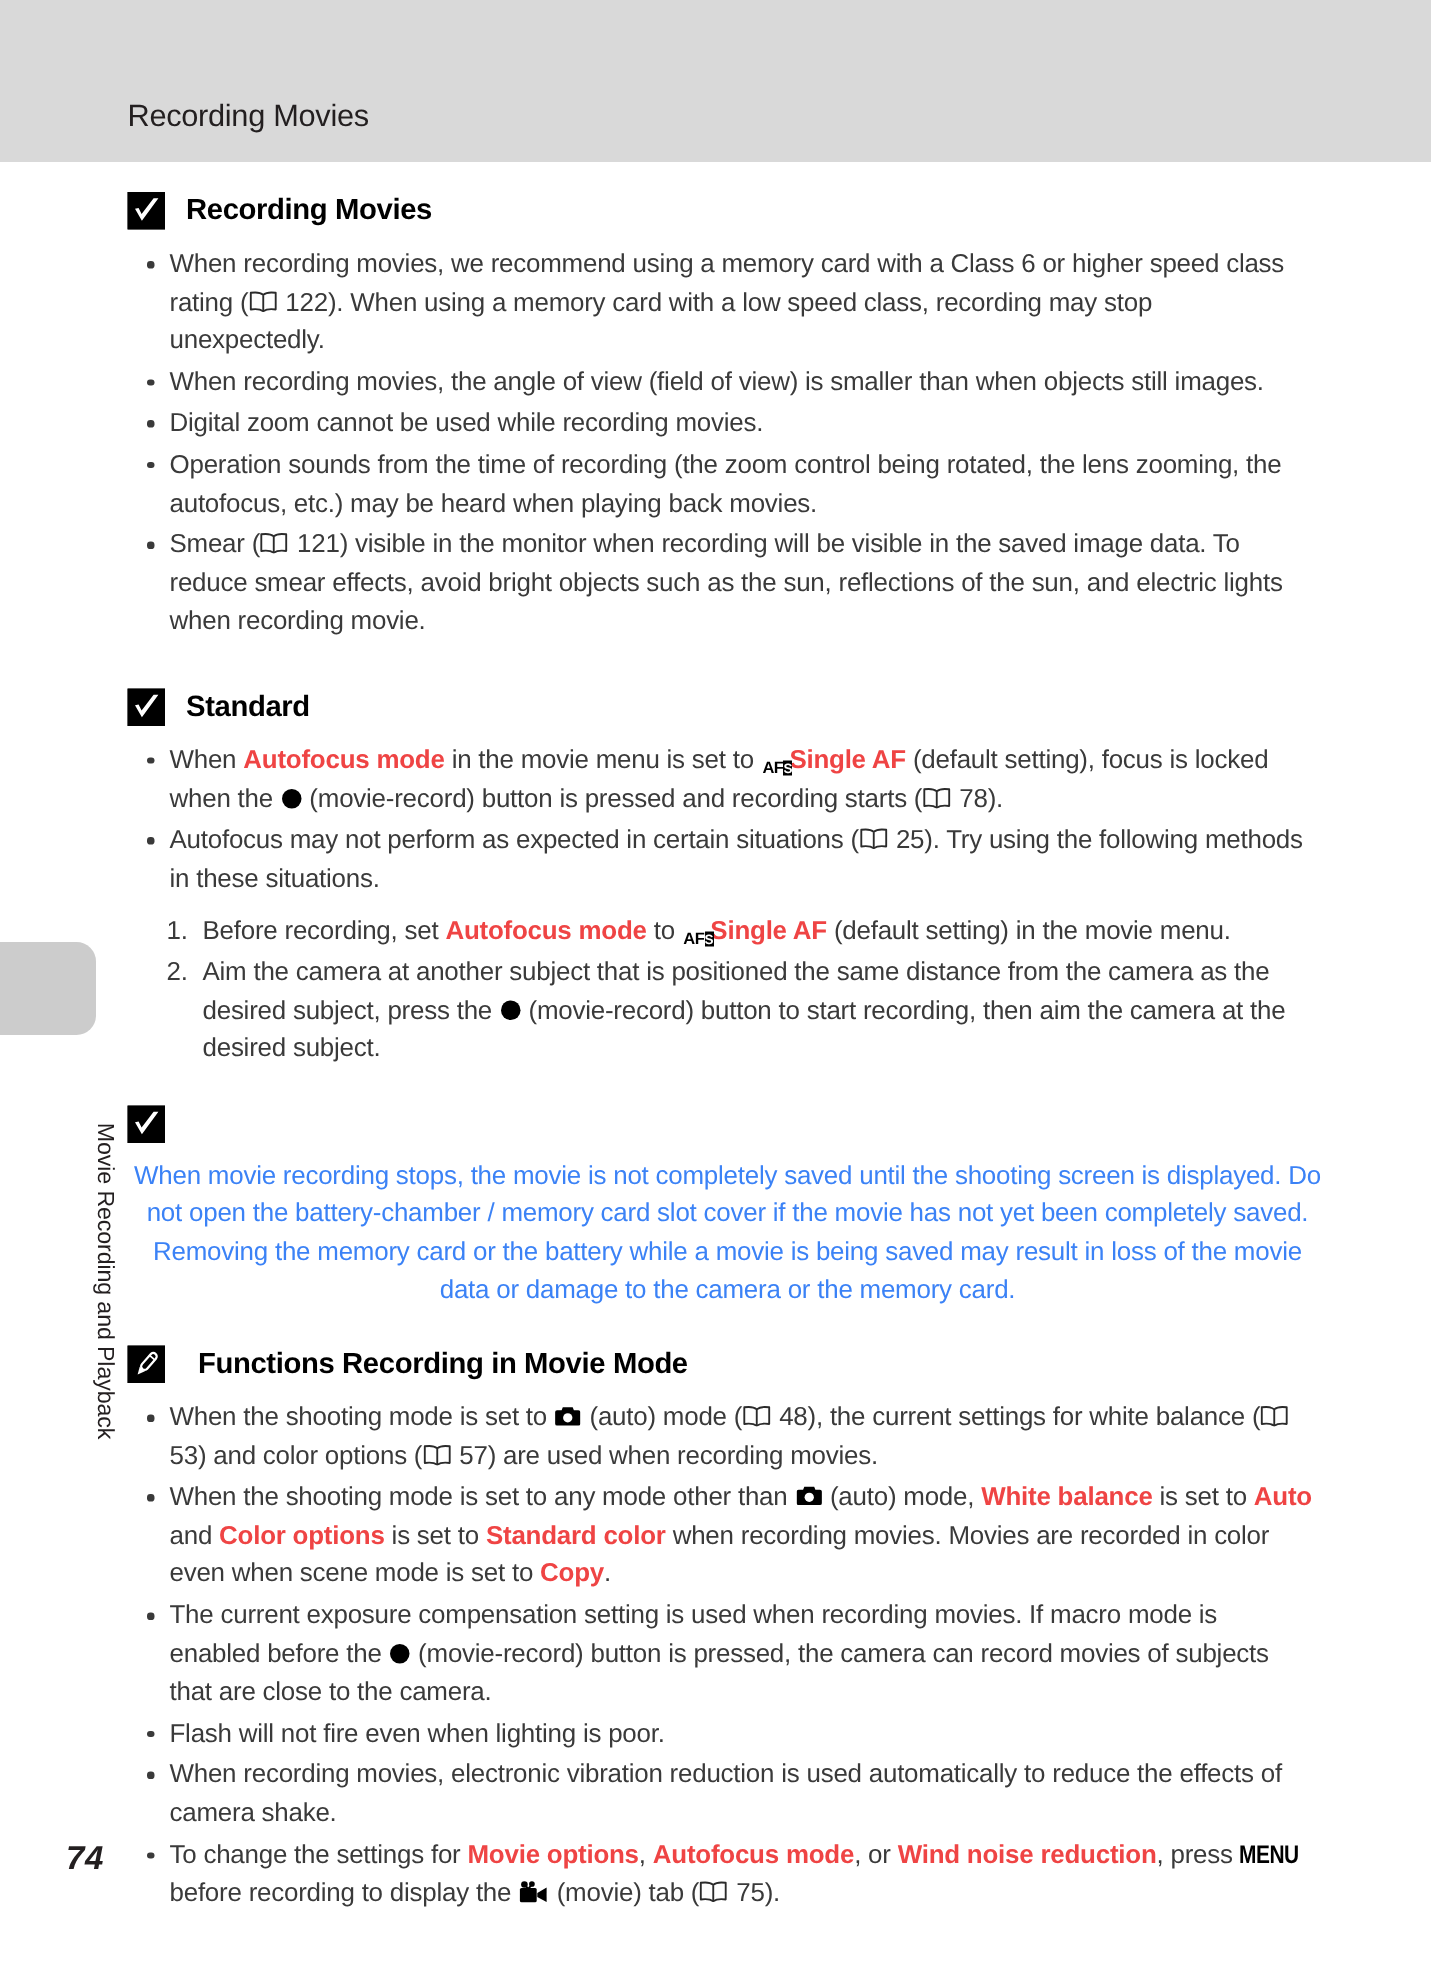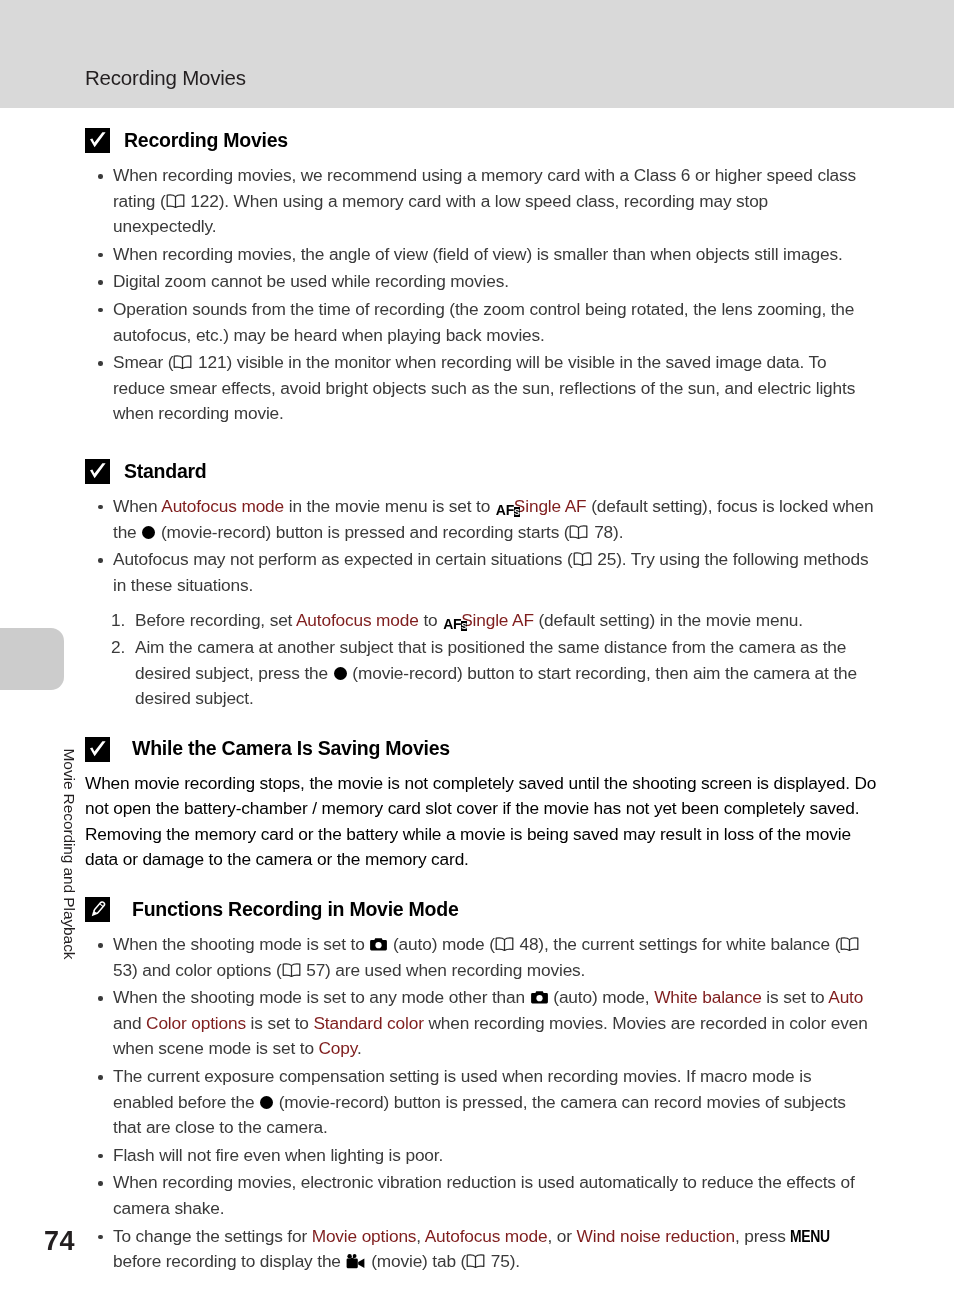--- a/index.html
+++ b/index.html
@@ -57,21 +57,22 @@
     transform: rotate(90deg);
     transform-origin: center center;
     white-space: nowrap;
   }
 
   
   .page-number {
     position: absolute;
     left: 44px;
     top: 1226px;
-    font-size: 27px;
+    font-size: 22px;
+    font-style: italic;
     font-weight: 600;
     color: #231f20;
     letter-spacing: 0.5px;
   }
 
   
   .content {
     position: absolute;
     left: 85px;
     top: 128px;
@@ -103,23 +104,23 @@
     flex: 0 0 auto;
     position: relative;
   }
   .ico-sq svg { display: block; }
 
   
   p.para {
     margin: 0 0 0 0;
     font-size: 17.3px;
     line-height: 25.6px;
-    color: #000000;
+    color: #3b82f6;
     letter-spacing: -0.15px;
-    text-align: left;
+    text-align: center;
   }
   ul.bullets {
     list-style: none;
     margin: 10px;
     padding: 0;
   }
   ul.bullets > li {
     position: relative;
     padding-left: 18px;
     margin-bottom: 2px;
@@ -154,21 +155,21 @@
     letter-spacing: -0.15px;
   }
   ol.steps > li::before {
     counter-increment: stepc;
     content: counter(stepc) ".";
     position: absolute;
     left: 0;
     top: 0;
   }
 
-  b, strong { color: #7f1d1d; font-weight: normal; }
+  b, strong { color: #ef4444; font-weight: bold; }
 
   
   .ic {
     display: inline-block;
     vertical-align: -2px;
     position: relative;
   }
   
   .ic-book {
     width: 19px;
@@ -177,21 +178,21 @@
     margin-right: 1px;
   }
   
   .ic-afs {
     width: 16px;
     height: 19px;
     vertical-align: -3px;
     margin: 0 2px 0 1px;
   }
   .ic-afs .af-top {
-    font-size: 14px;
+    font-size: 11px;
     font-weight: bold;
     line-height: 8px;
     text-align: right;
     color: #000;
     letter-spacing: -0.3px;
   }
   .ic-afs .af-bot {
     width: 11px;
     height: 11px;
     background: #000;
@@ -302,21 +303,20 @@
         <li>Aim the camera at another subject that is positioned the same distance from the camera as the desired subject, press the <span class="ic ic-dot"></span> (movie-record) button to start recording, then aim the camera at the desired subject.</li>
       </ol>
       <div class="sp-sec2"></div>
       <div class="section-head gap-wide">
         <span class="ico-sq">
           <svg width="25" height="25" viewBox="0 0 25 25">
             <rect x="0" y="0" width="25" height="25" fill="#000"></rect>
             <path d="M5 11.2 L9.6 19.2 L20.6 4.2 L17.4 4.2 L9.4 14.6 L7.4 10.6 Z" fill="#fff"></path>
           </svg>
         </span>
-        <span class="head-text">While the Camera Is Saving Movies</span>
       </div>
       <p class="para">When movie recording stops, the movie is not completely saved until the shooting screen is displayed. Do not open the battery-chamber / memory card slot cover if the movie has not yet been completely saved. Removing the memory card or the battery while a movie is being saved may result in loss of the movie data or damage to the camera or the memory card.</p>
       <div class="sp-sec2"></div>
       <div class="section-head gap-wide">
         <span class="ico-sq">
           <svg width="25" height="25" viewBox="0 0 25 25">
             <rect x="0" y="0" width="25" height="25" fill="#000"></rect>
             <g transform="rotate(41 12.5 12.5)">
               <rect x="10.3" y="3.2" width="4.6" height="13.4" rx="2.3" fill="none" stroke="#fff" stroke-width="1.5"></rect>
               <path d="M10.3 16.6 L12.6 21.4 L14.9 16.6 Z" fill="#fff"></path>

